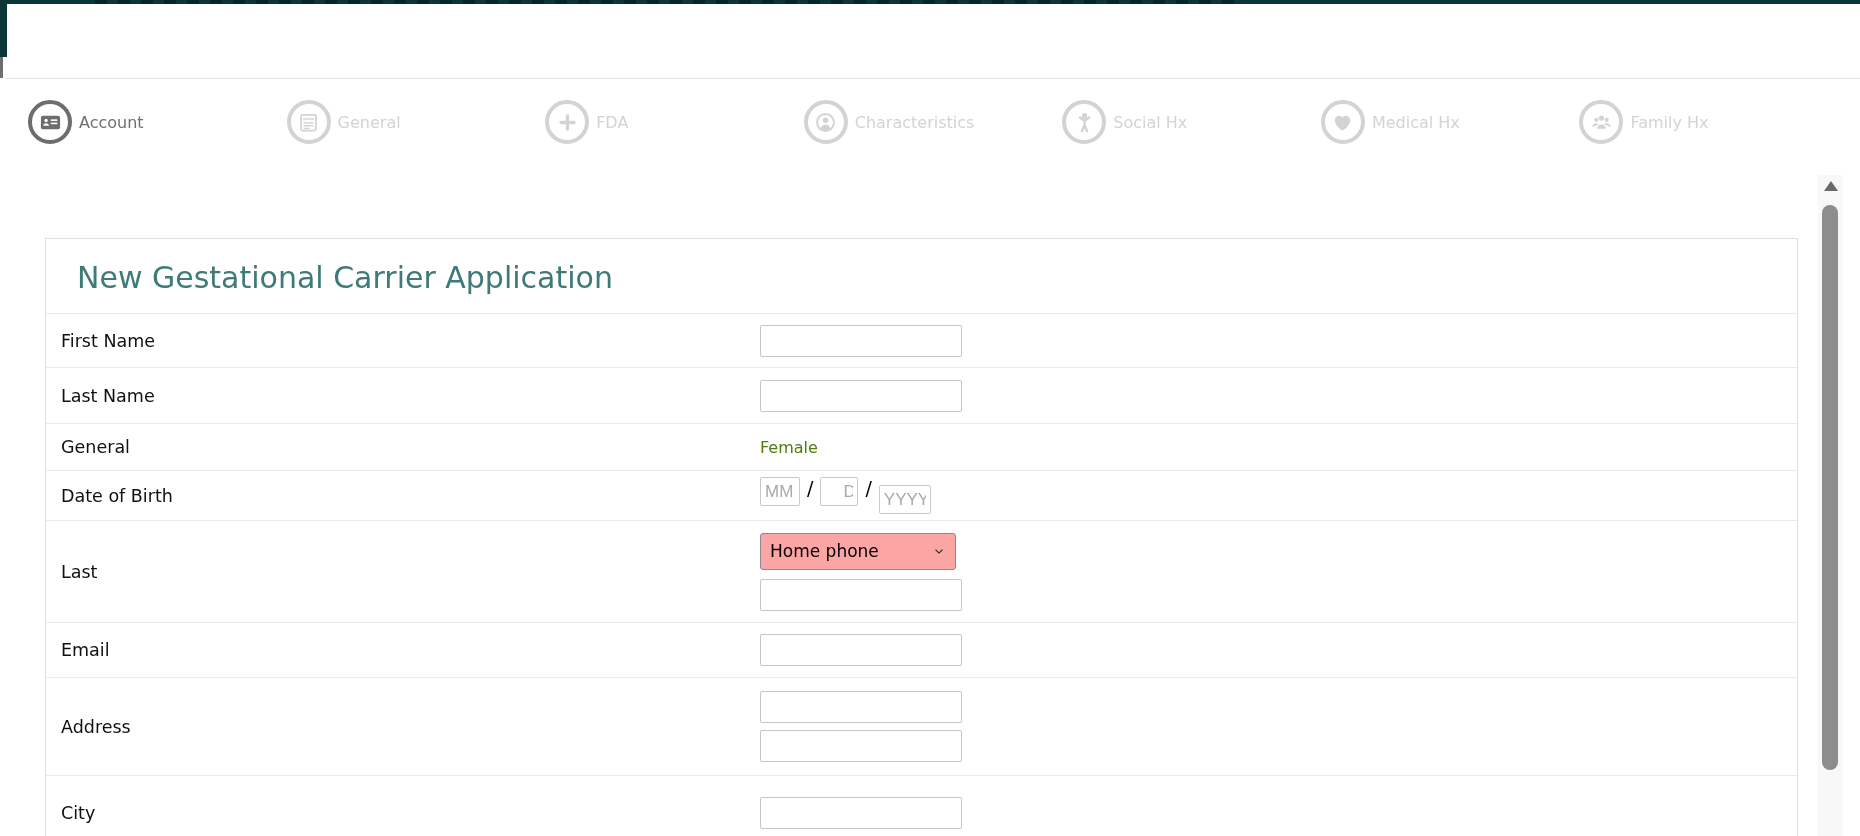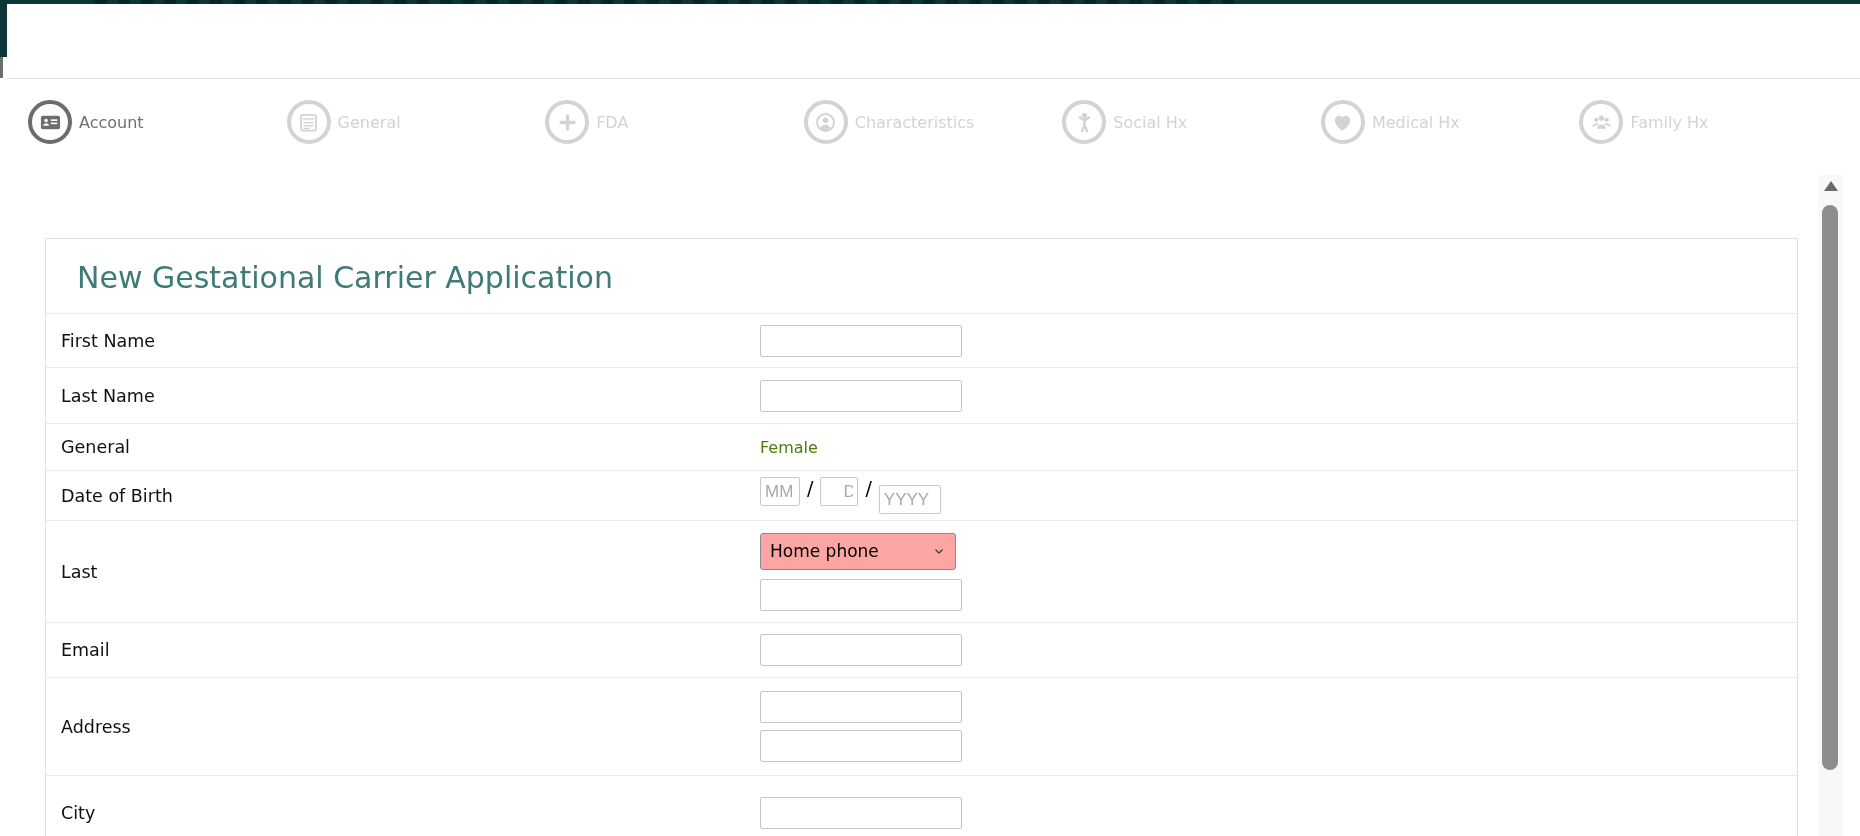--- a/index.html
+++ b/index.html
@@ -37,21 +37,21 @@
 
   .text-input { width:202px; height:32px; border:1px solid #c6c6c6; border-radius:2px;
                 font-size:17px; padding:0 6px; color:#101010; background:#fff; }
   .static-value { font-size:16px; color:#4d7c0f; }
 
   .dob-group { display:flex; align-items:flex-start; }
   .dob-input { height:29px; border:1px solid #c9c9c9; border-radius:2px; font-size:17px;
                padding:0 4px; color:#333; }
   .dob-input::placeholder { color:#a9a9a9; }
   .text-input::placeholder { color:#a9a9a9; }
-  .dob-mm { width:40px; } .dob-dd { width:38px;padding-left:22px; } .dob-yyyy { width:62px;margin-top:8px; }
+  .dob-mm { width:40px; } .dob-dd { width:38px;padding-left:22px; } .dob-yyyy { width:52px;margin-top:8px; }
   .slash { font-size:19px; color:#000; margin:0 7px; }
 
   .stack { display:flex; flex-direction:column; gap:9px; }
   .select-box { width:196px; height:37px; border:1px solid #8a8a8a; border-radius:3px;
                 display:flex; align-items:center; justify-content:space-between;
                 padding:0 9px 0 9px; font-size:17px; color:#000; background:#fca5a5; cursor:pointer; }
   .chevron svg { display:block; }
 
   
   .scrollbar-track { position:absolute; left:1818px; top:175px; width:25px; height:661px; background:#f8f8f8; }

